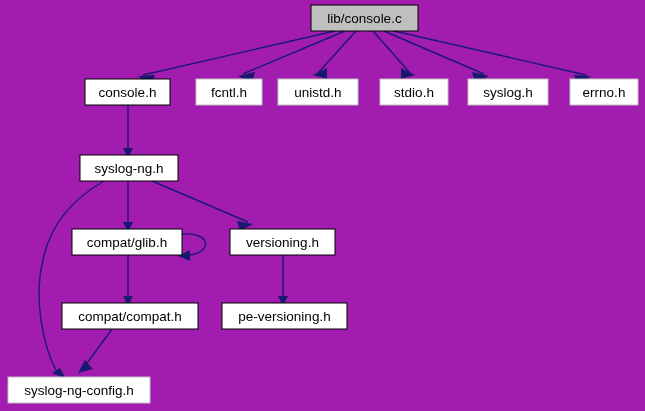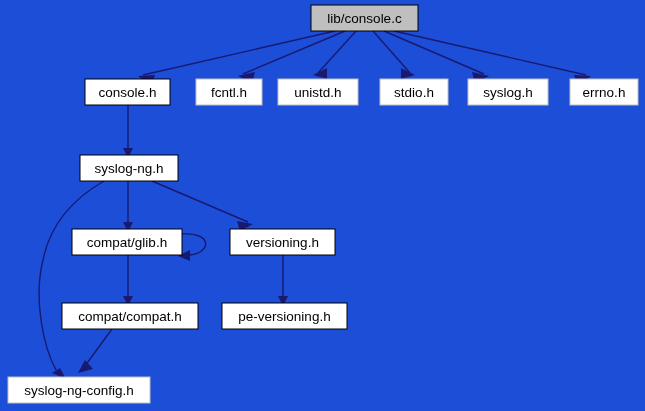--- a/index.html
+++ b/index.html
@@ -37,21 +37,21 @@
     fill: none;
     stroke-width: 1.4;
   }
   .edge-arrow {
     stroke: none;
   }
 </style>
 </head>
 <body>
 
-<div id="diagram-root" style="background: #1d4ed8;">
+<div id="diagram-root" style="background: #a21caf;">
   <svg id="graph" viewBox="0 0 645 411" xmlns="http://www.w3.org/2000/svg">
     <title>lib/console.c include dependency graph</title>
     <g id="edges-layer">
         <g>
           <path class="edge-path" d="M 335,31 L 143,75" stroke="#191970"></path>
           <polygon class="edge-arrow" points="138,76 155,75 151,86" fill="#191970"></polygon>
         </g>
         <g>
           <path class="edge-path" d="M 345,31 L 243,74" stroke="#191970"></path>
           <polygon class="edge-arrow" points="238,76 255,72 252,83" fill="#191970"></polygon>

